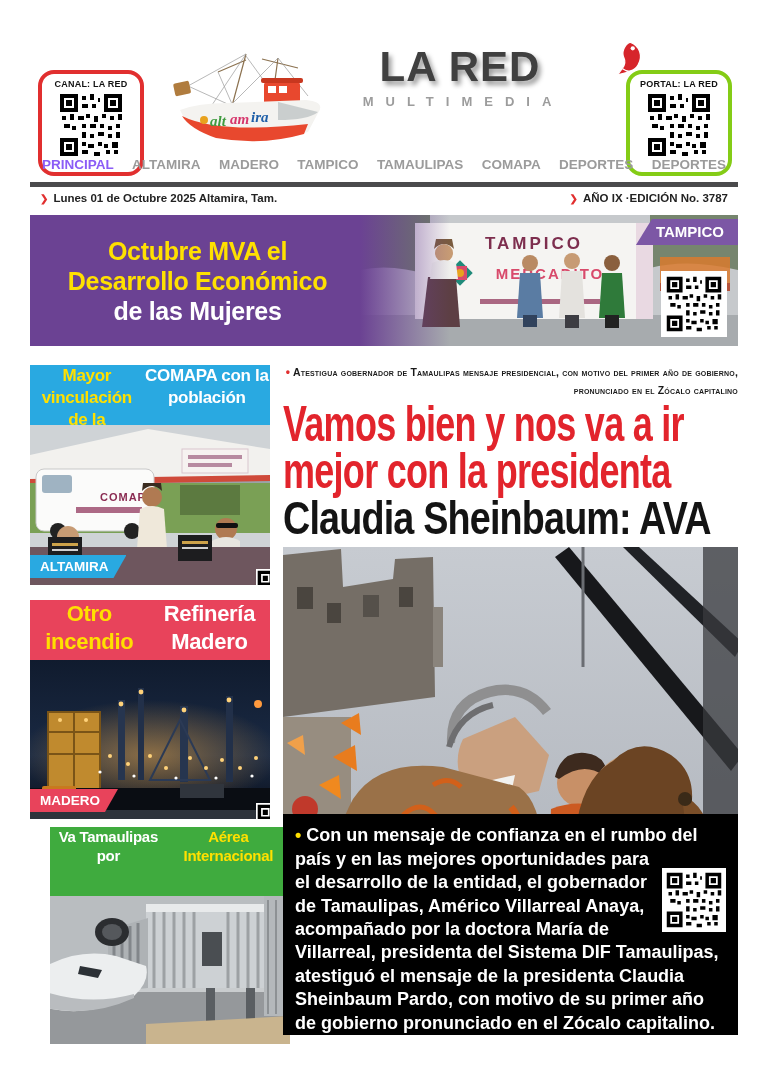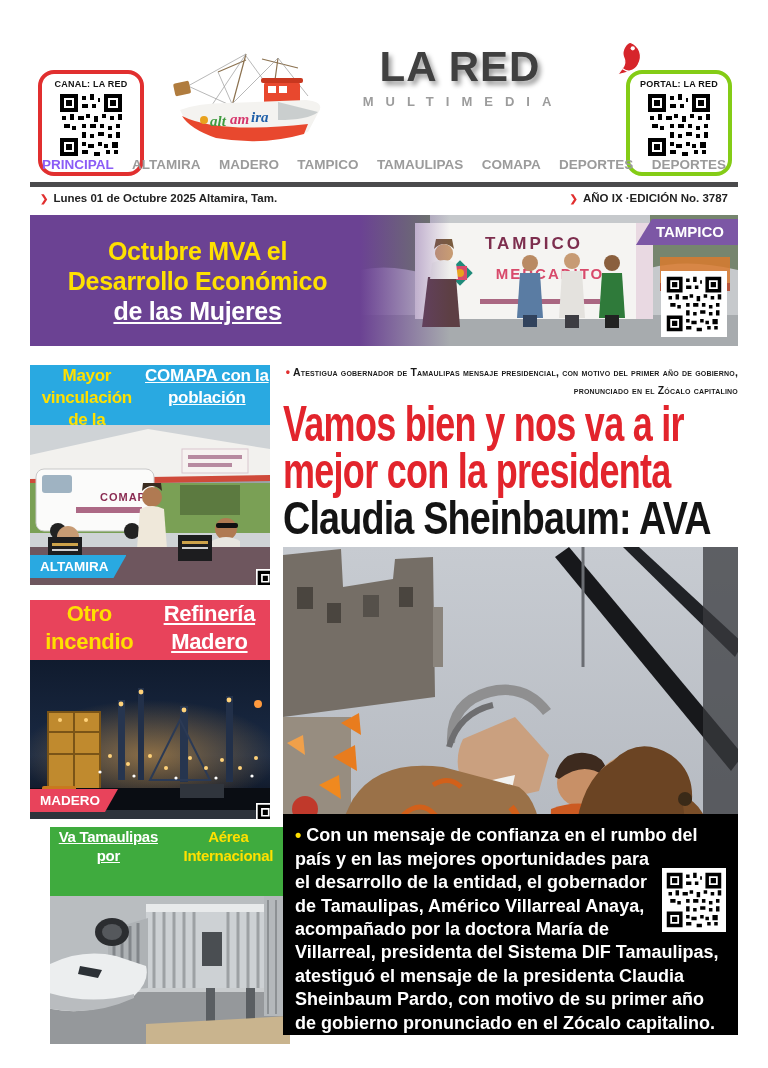--- a/index.html
+++ b/index.html
@@ -34,21 +34,21 @@
 
   .dateline{position:absolute;top:192px;left:40px;width:688px;display:flex;
             justify-content:space-between;font-size:11.5px;font-weight:bold;color:#222;}
   .chev{color:#e12f2f;margin-right:5px;font-size:10px;}
 
   
   .banner{position:absolute;top:215px;left:30px;width:708px;height:131px;background:#6b4293;overflow:hidden;}
   .banner-copy{position:absolute;left:0;top:0;width:335px;height:100%;display:flex;
                flex-direction:column;justify-content:center;text-align:center;z-index:3;}
   .banner-copy div{font-size:25px;font-weight:bold;line-height:1.2;letter-spacing:-.3px;}
-  .yl{color:#ffe000;} .wh{color:#fff;text-decoration:underline;}
+  .yl{color:#ffe000;} .wh{color:#fff;}
   .banner-photo{position:absolute;left:330px;top:0;width:378px;height:131px;}
   .banner-fade{position:absolute;left:330px;top:0;width:90px;height:131px;z-index:2;
                background:linear-gradient(90deg,#6b4293 0%,rgba(107,66,147,.55) 45%,rgba(107,66,147,0) 100%);}
   .banner-tag{position:absolute;top:4px;right:0;z-index:4;background:#7c57a5;color:#fff;
               font-weight:bold;font-size:15px;padding:4px 14px 5px 20px;
               clip-path:polygon(16px 0,100% 0,100% 100%,0 100%);}
   .banner-qr{position:absolute;right:11px;bottom:9px;z-index:4;background:#fff;padding:4px;line-height:0;}
 
   
   .card{position:absolute;left:30px;width:240px;display:flex;flex-direction:column;overflow:hidden;}

